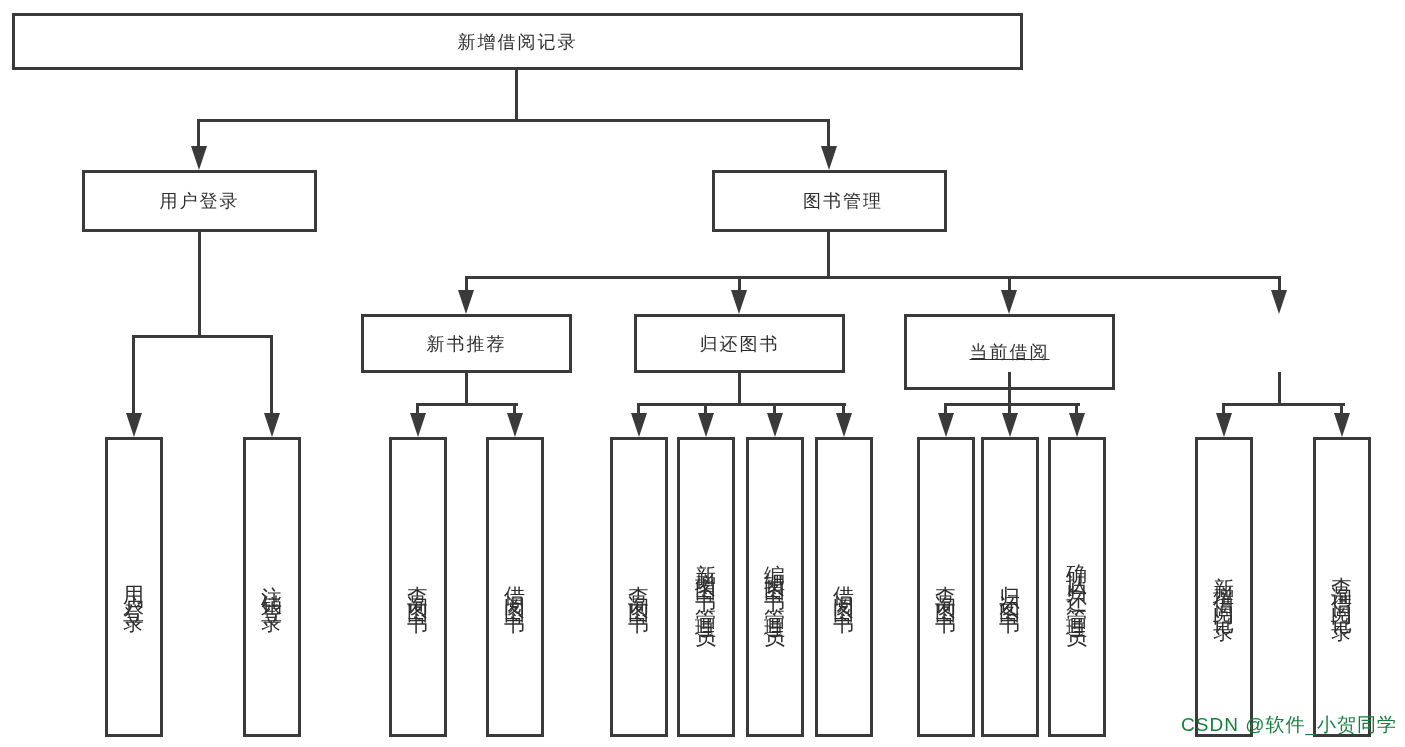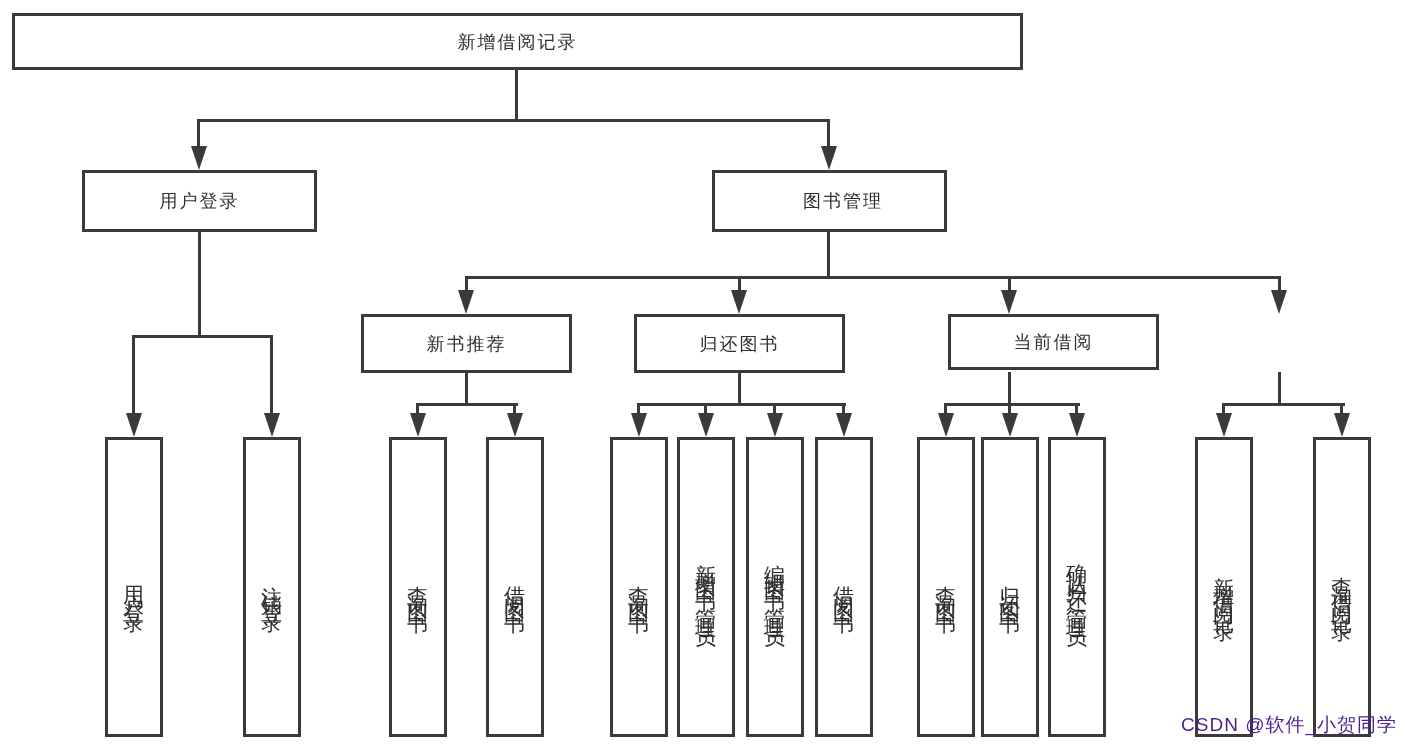--- a/index.html
+++ b/index.html
@@ -23,36 +23,36 @@
   }
   .vline { position:absolute; width:3px; background:var(--line); }
   .hline { position:absolute; height:3px; background:var(--line); }
   .arrow {
     position:absolute; width:0; height:0;
     border-left:8px solid transparent; border-right:8px solid transparent;
     border-top:24px solid var(--line);
   }
   .watermark {
     position:absolute; right:8px; top:712px;
-    font-size:19px; letter-spacing:1px; color:#4c1d95;
+    font-size:19px; letter-spacing:1px; color:#15803d;
   }
 </style>
 </head>
 <body>
 
 <div id="canvas">
 
   <div class="node" style="left:12px; top:13px; width:1011px; height:57px;">新增借阅记录</div>
 
   <div class="node" style="left:82px; top:170px; width:235px; height:62px;">用户登录</div>
   <div class="node" style="left:712px; top:170px; width:235px; height:62px;padding-left:27px;">图书管理</div>
 
   <div class="node" style="left:361px; top:314px; width:211px; height:59px;">新书推荐</div>
   <div class="node" style="left:634px; top:314px; width:211px; height:59px;">归还图书</div>
-  <div class="node" style="left:948px; top:314px; width:211px; height:56px;">当前借阅</div>
+  <div class="node" style="left:904px; top:314px; width:211px; height:76px;text-decoration:underline;">当前借阅</div>
 
   <div class="node leaf" style="left:105px; top:437px; width:58px; height:300px;">用户登录</div>
   <div class="node leaf" style="left:243px; top:437px; width:58px; height:300px;">注销登录</div>
 
   <div class="node leaf" style="left:389px; top:437px; width:58px; height:300px;">查询图书</div>
   <div class="node leaf" style="left:486px; top:437px; width:58px; height:300px;">借阅图书</div>
 
   <div class="node leaf" style="left:610px; top:437px; width:58px; height:300px;">查询图书</div>
   <div class="node leaf" style="left:677px; top:437px; width:58px; height:300px;">新增图书（管理员）</div>
   <div class="node leaf" style="left:746px; top:437px; width:58px; height:300px;">编辑图书（管理员）</div>

